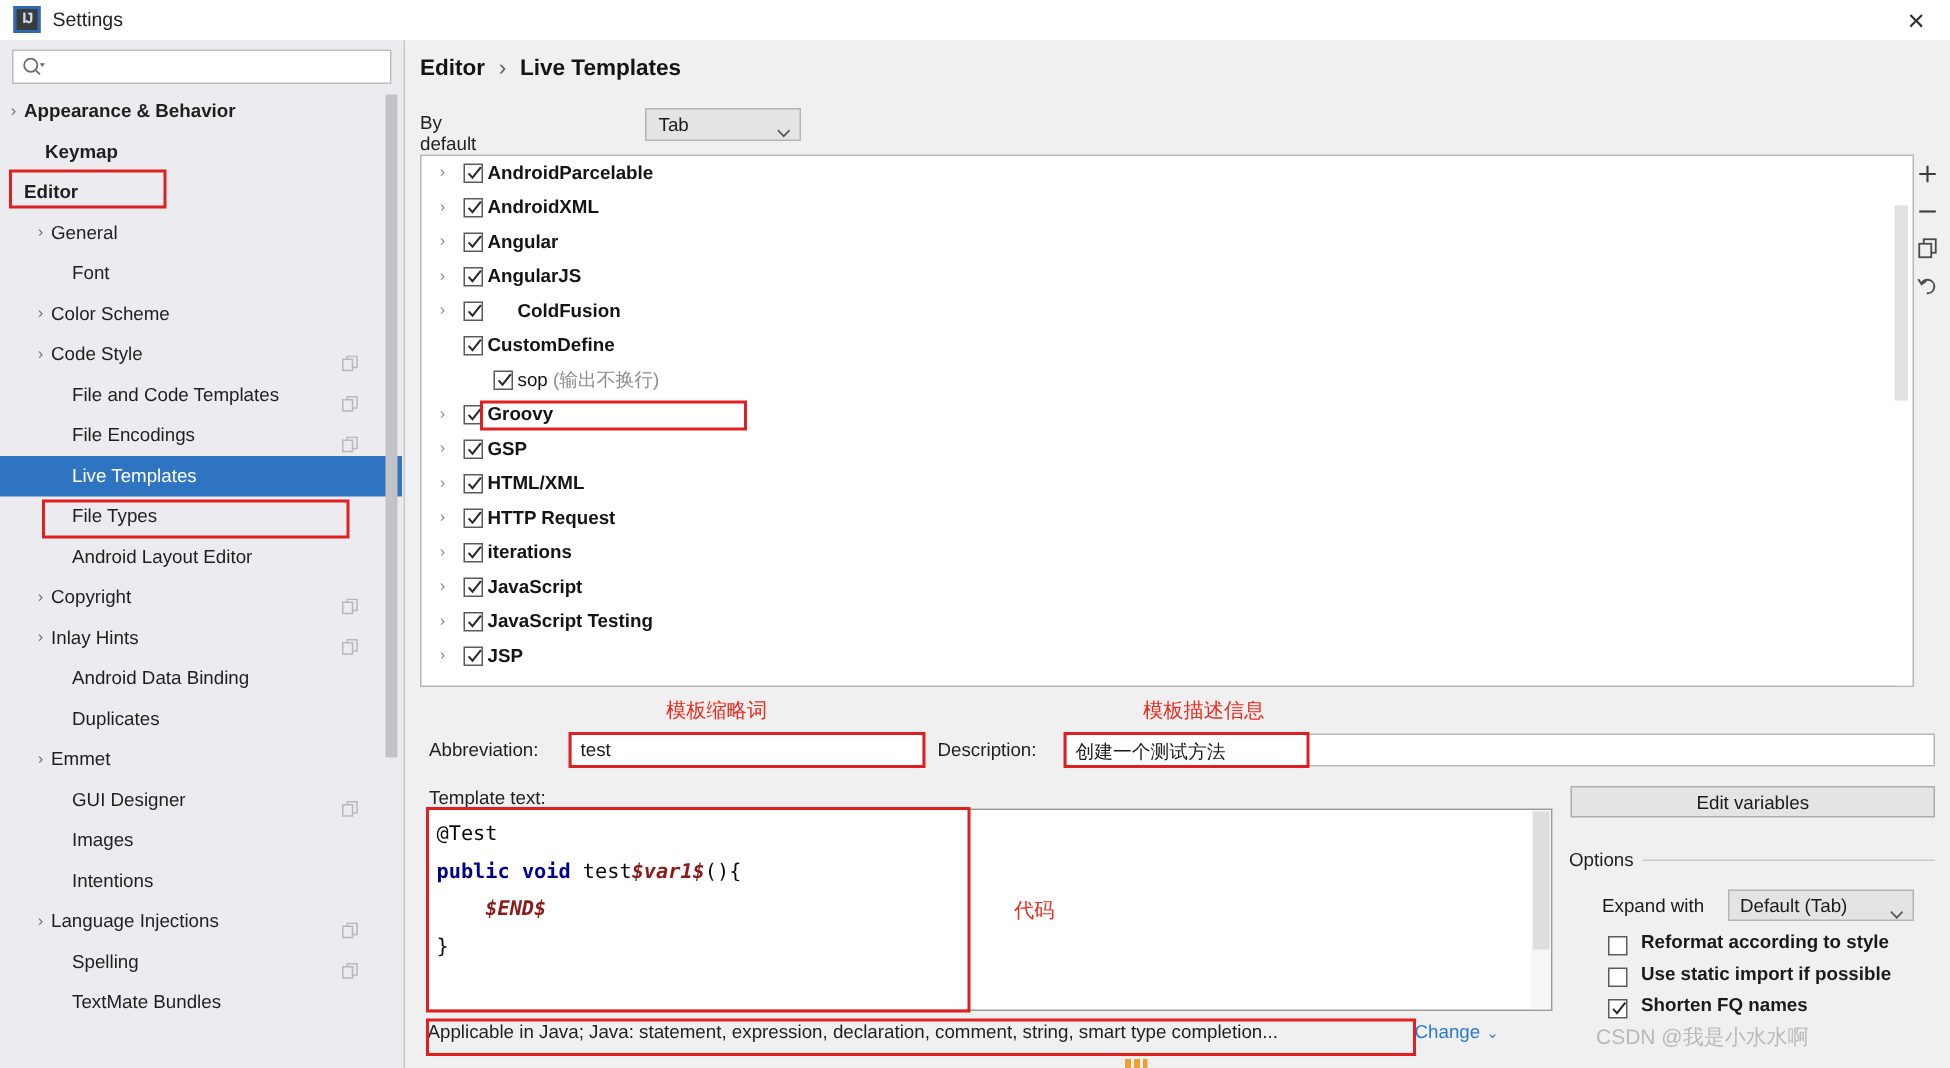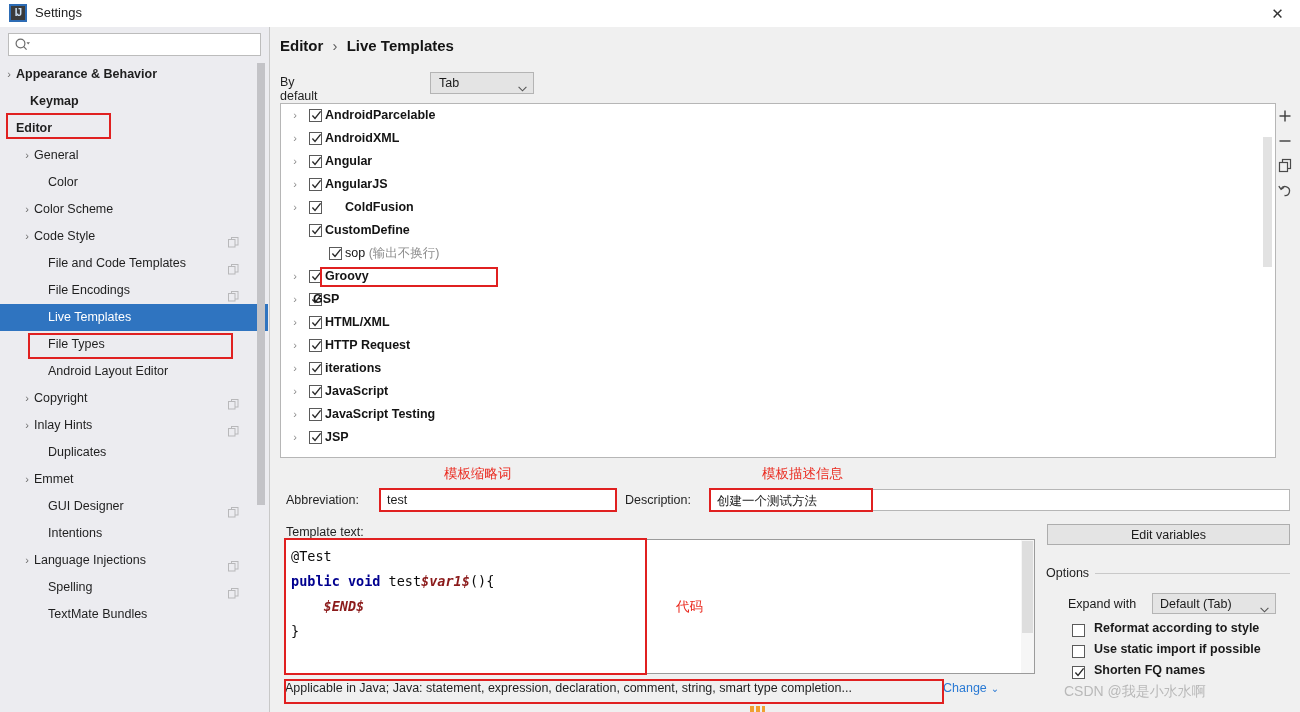--- a/index.html
+++ b/index.html
@@ -213,21 +213,21 @@
       </div>
       <div class="sb-row bold">
         <span class="arrow" style="left: 2px;">ⱟ</span>
         <span class="lbl" style="left: 16px;">Editor</span>
       </div>
       <div class="sb-row">
         <span class="arrow" style="left: 20px;">›</span>
         <span class="lbl" style="left: 34px;">General</span>
       </div>
       <div class="sb-row">
-        <span class="lbl" style="left: 48px;">Color</span>
+        <span class="lbl" style="left: 48px;">Font</span>
       </div>
       <div class="sb-row">
         <span class="arrow" style="left: 20px;">›</span>
         <span class="lbl" style="left: 34px;">Color Scheme</span>
       </div>
       <div class="sb-row">
         <span class="arrow" style="left: 20px;">›</span>
         <span class="lbl" style="left: 34px;">Code Style</span>
         <span class="copyicon"><svg width="11" height="11" viewBox="0 0 11 11">
             <rect x="3.5" y="0.5" width="6.5" height="7.5" fill="none" stroke="#7a7a7a" stroke-width="1"></rect>
@@ -267,32 +267,38 @@
       </div>
       <div class="sb-row">
         <span class="arrow" style="left: 20px;">›</span>
         <span class="lbl" style="left: 34px;">Inlay Hints</span>
         <span class="copyicon"><svg width="11" height="11" viewBox="0 0 11 11">
             <rect x="3.5" y="0.5" width="6.5" height="7.5" fill="none" stroke="#7a7a7a" stroke-width="1"></rect>
             <rect x="0.5" y="2.5" width="6.5" height="7.5" fill="#ececf0" stroke="#7a7a7a" stroke-width="1"></rect>
           </svg></span>
       </div>
       <div class="sb-row">
+        <span class="lbl" style="left: 48px;">Android Data Binding</span>
+      </div>
+      <div class="sb-row">
         <span class="lbl" style="left: 48px;">Duplicates</span>
       </div>
       <div class="sb-row">
         <span class="arrow" style="left: 20px;">›</span>
         <span class="lbl" style="left: 34px;">Emmet</span>
       </div>
       <div class="sb-row">
         <span class="lbl" style="left: 48px;">GUI Designer</span>
         <span class="copyicon"><svg width="11" height="11" viewBox="0 0 11 11">
             <rect x="3.5" y="0.5" width="6.5" height="7.5" fill="none" stroke="#7a7a7a" stroke-width="1"></rect>
             <rect x="0.5" y="2.5" width="6.5" height="7.5" fill="#ececf0" stroke="#7a7a7a" stroke-width="1"></rect>
           </svg></span>
+      </div>
+      <div class="sb-row">
+        <span class="lbl" style="left: 48px;">Images</span>
       </div>
       <div class="sb-row">
         <span class="lbl" style="left: 48px;">Intentions</span>
       </div>
       <div class="sb-row">
         <span class="arrow" style="left: 20px;">›</span>
         <span class="lbl" style="left: 34px;">Language Injections</span>
         <span class="copyicon"><svg width="11" height="11" viewBox="0 0 11 11">
             <rect x="3.5" y="0.5" width="6.5" height="7.5" fill="none" stroke="#7a7a7a" stroke-width="1"></rect>
             <rect x="0.5" y="2.5" width="6.5" height="7.5" fill="#ececf0" stroke="#7a7a7a" stroke-width="1"></rect>
@@ -407,21 +413,21 @@
           </span>
           <span class="tx" style="left: 44px;"><span>Groovy</span></span>
         </div>
         <div class="tr-row">
           <span class="ar">›</span>
           <span class="cb" style="left: 28px;">
             <svg width="11" height="11" viewBox="0 0 11 11">
               <polyline points="1.4,5.6 4,8.4 9.6,1.4" fill="none" stroke="#2a2a2a" stroke-width="1.4"></polyline>
             </svg>
           </span>
-          <span class="tx" style="left: 32px;"><span>GSP</span></span>
+          <span class="tx" style="left: 44px;"><span>GSP</span></span>
         </div>
         <div class="tr-row">
           <span class="ar">›</span>
           <span class="cb" style="left: 28px;">
             <svg width="11" height="11" viewBox="0 0 11 11">
               <polyline points="1.4,5.6 4,8.4 9.6,1.4" fill="none" stroke="#2a2a2a" stroke-width="1.4"></polyline>
             </svg>
           </span>
           <span class="tx" style="left: 44px;"><span>HTML/XML</span></span>
         </div>

